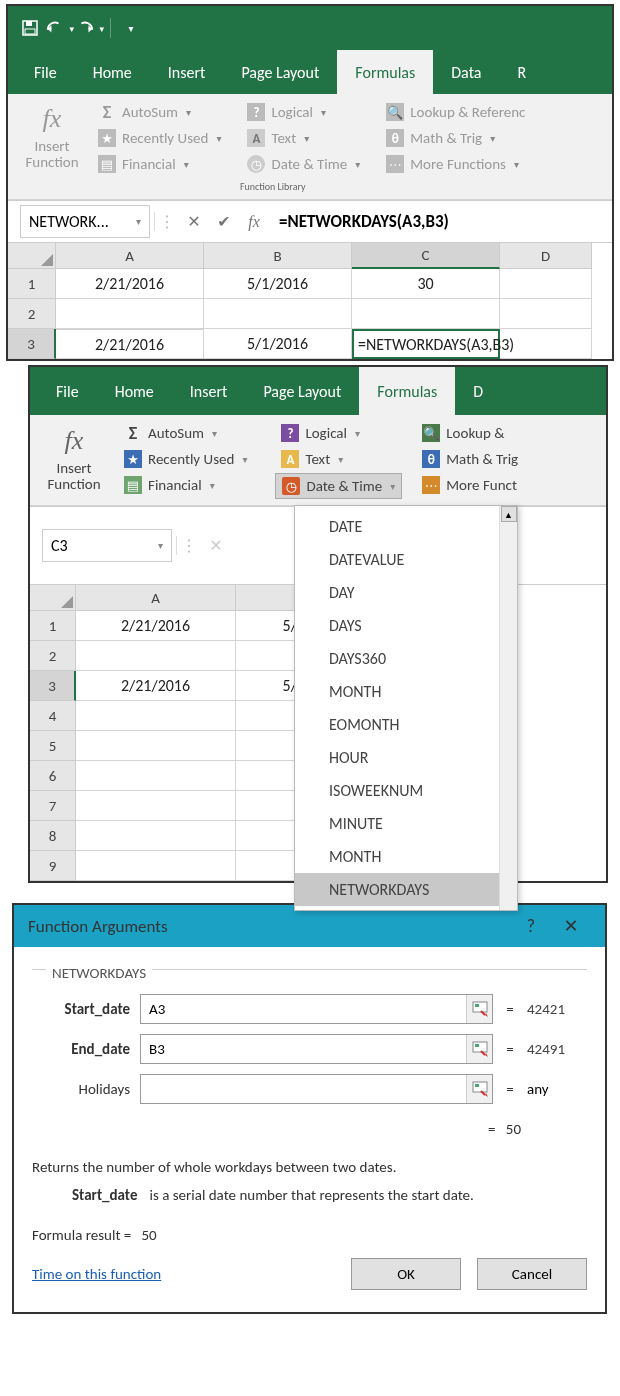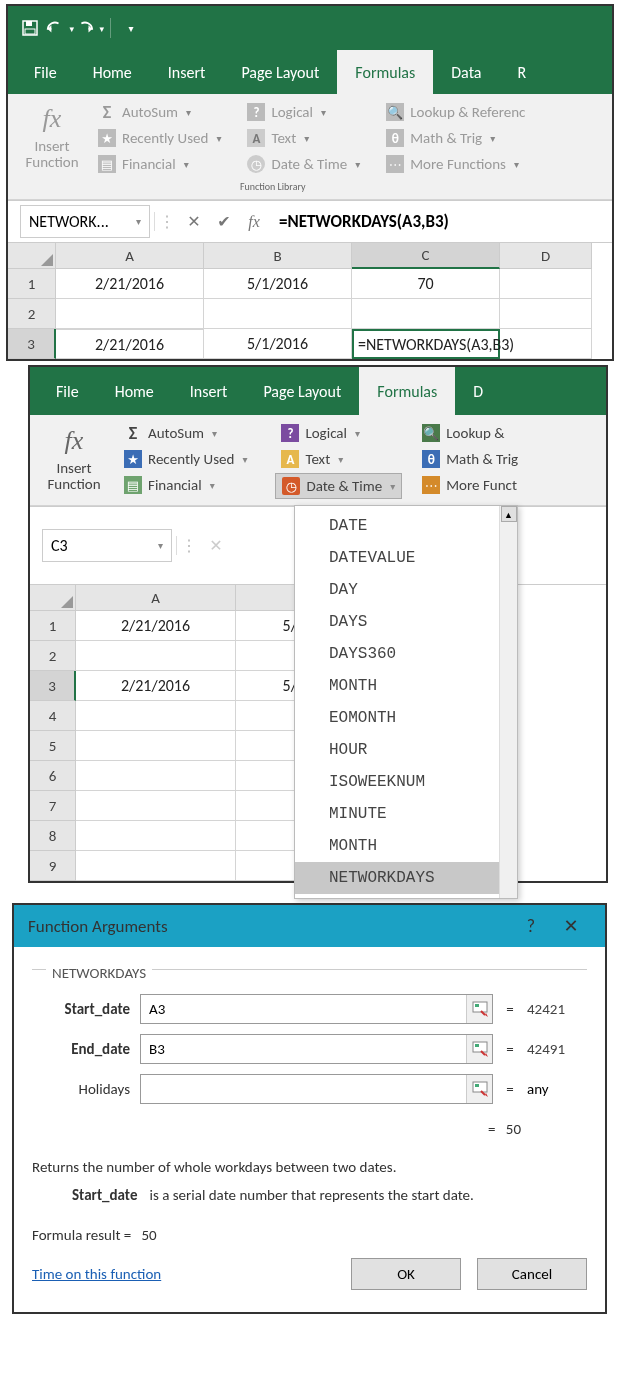--- a/index.html
+++ b/index.html
@@ -51,21 +51,21 @@
 
 .grid2 { display:grid; grid-template-columns: 46px 160px 72px 214px; position:relative; }
 
 
 .ddmenu { position:absolute; top: -1px; left: 264px; width: 224px; background:#fff; border: 1px solid #bbb; box-shadow: 2px 2px 6px rgba(0,0,0,0.2); z-index: 5; }
 .ddrow { display:flex; }
 .dditems { flex:1; padding: 4px 0; }
 .ddscroll { width: 18px; background: #f0f0f0; border-left: 1px solid #ddd; display:flex; flex-direction:column; align-items:center; }
 .ddscroll .arrow { width:16px; height:16px; background:#e0e0e0; border:1px solid #aaa; display:flex; align-items:center; justify-content:center; font-size:9px; }
 .ddscroll .track { flex:1; }
-.dditem { padding: 7px 34px; font-size: 16px; color: #444; cursor:pointer;font-family:Liberation Mono, monospace; }
+.dditem { padding: 7px 34px; font-size: 16px; color: #444; cursor:pointer; }
 .dditem.hover { background: #c8c8c8; }
 
 
 .dialog { border: 2px solid #333; width: 595px; margin: 0 auto; background:#fff; }
 .dlg-title { background: #1ba1c4; padding: 10px 14px; display:flex; align-items:center; color:#333; }
 .dlg-title .t { flex:1; font-size: 17px; }
 .dlg-title .btn { width: 40px; text-align:center; font-size: 18px; cursor:pointer; }
 .dlg-body { padding: 12px 18px; font-size: 15px; color:#333; }
 .fieldset-label { color:#555; margin: 6px 0 12px 8px; font-size:15px; }
 .argrow { display:flex; align-items:center; gap: 10px; margin: 10px 0; padding-left: 8px; }
@@ -211,21 +211,21 @@
   <div class="grid">
     <div class="sel-all"></div>
     <div class="colh">A</div>
     <div class="colh">B</div>
     <div class="colh sel">C</div>
     <div class="colh">D</div>
 
     <div class="rowh">1</div>
     <div class="cell">2/21/2016</div>
     <div class="cell">5/1/2016</div>
-    <div class="cell">70</div>
+    <div class="cell">30</div>
     <div class="cell"></div>
 
     <div class="rowh">2</div>
     <div class="cell"></div>
     <div class="cell"></div>
     <div class="cell"></div>
     <div class="cell"></div>
 
     <div class="rowh sel">3</div>
     <div class="cell" style="border-top:1px solid #d4d4d4;">2/21/2016</div>

